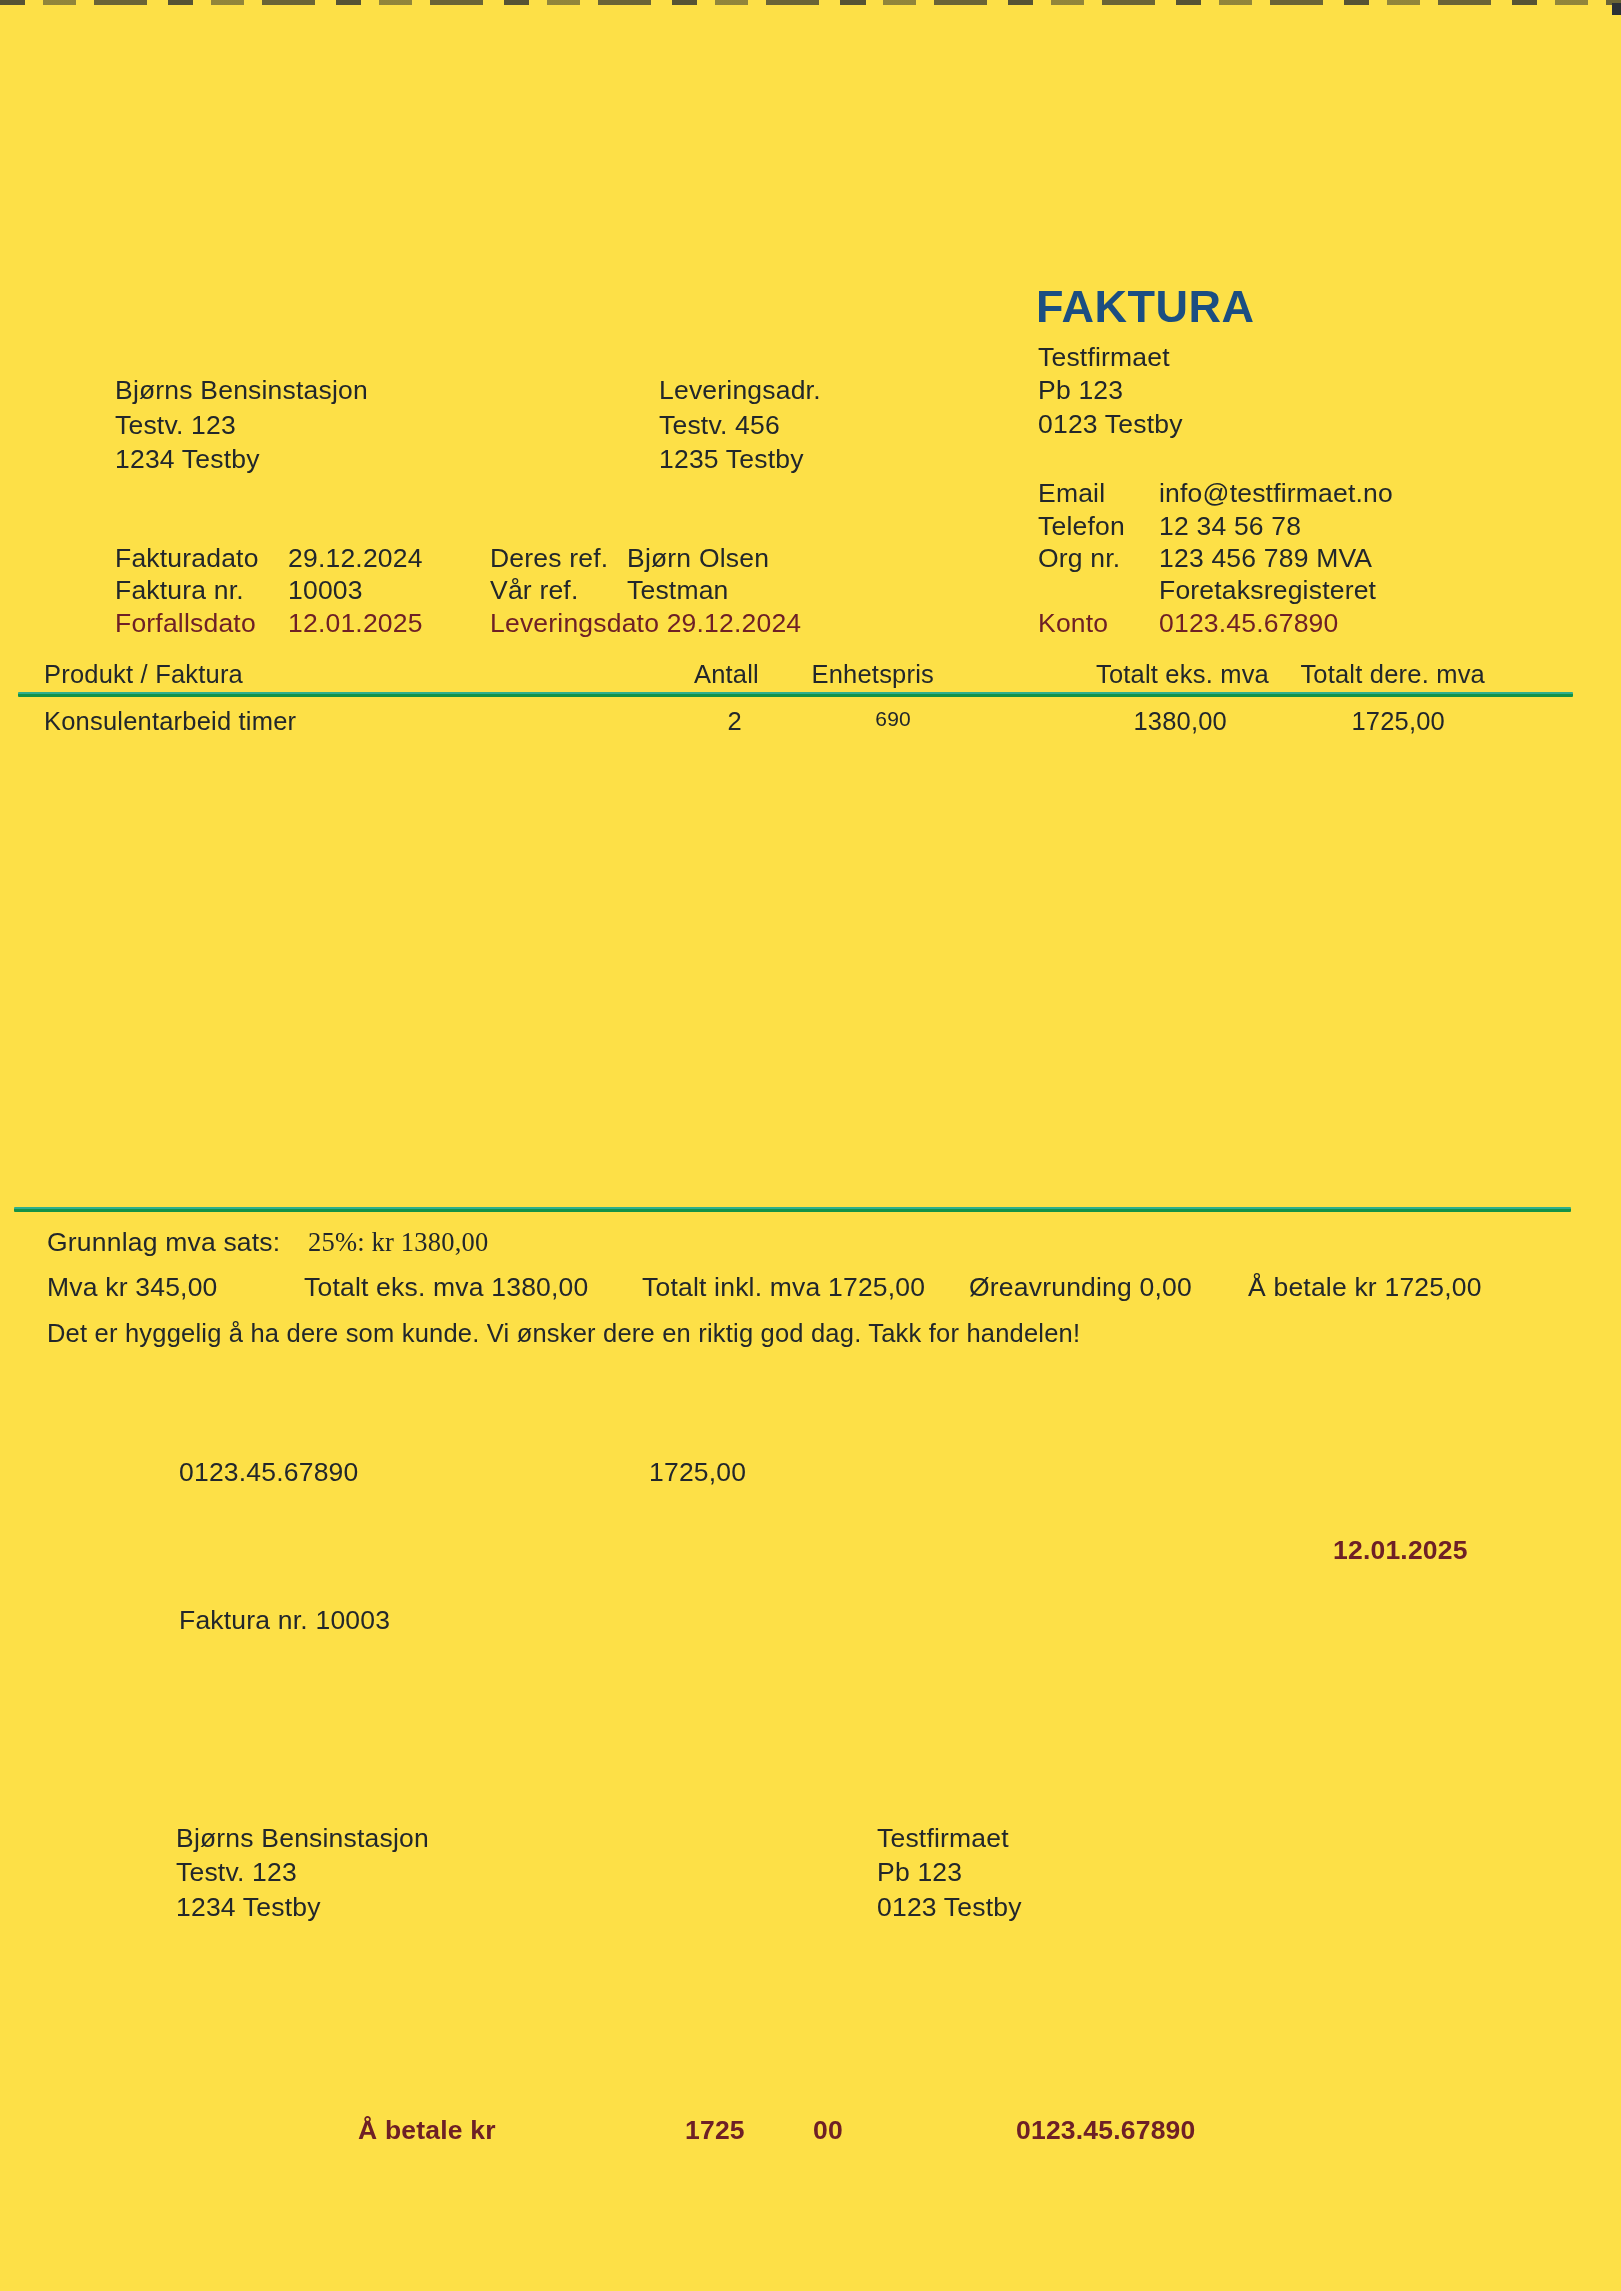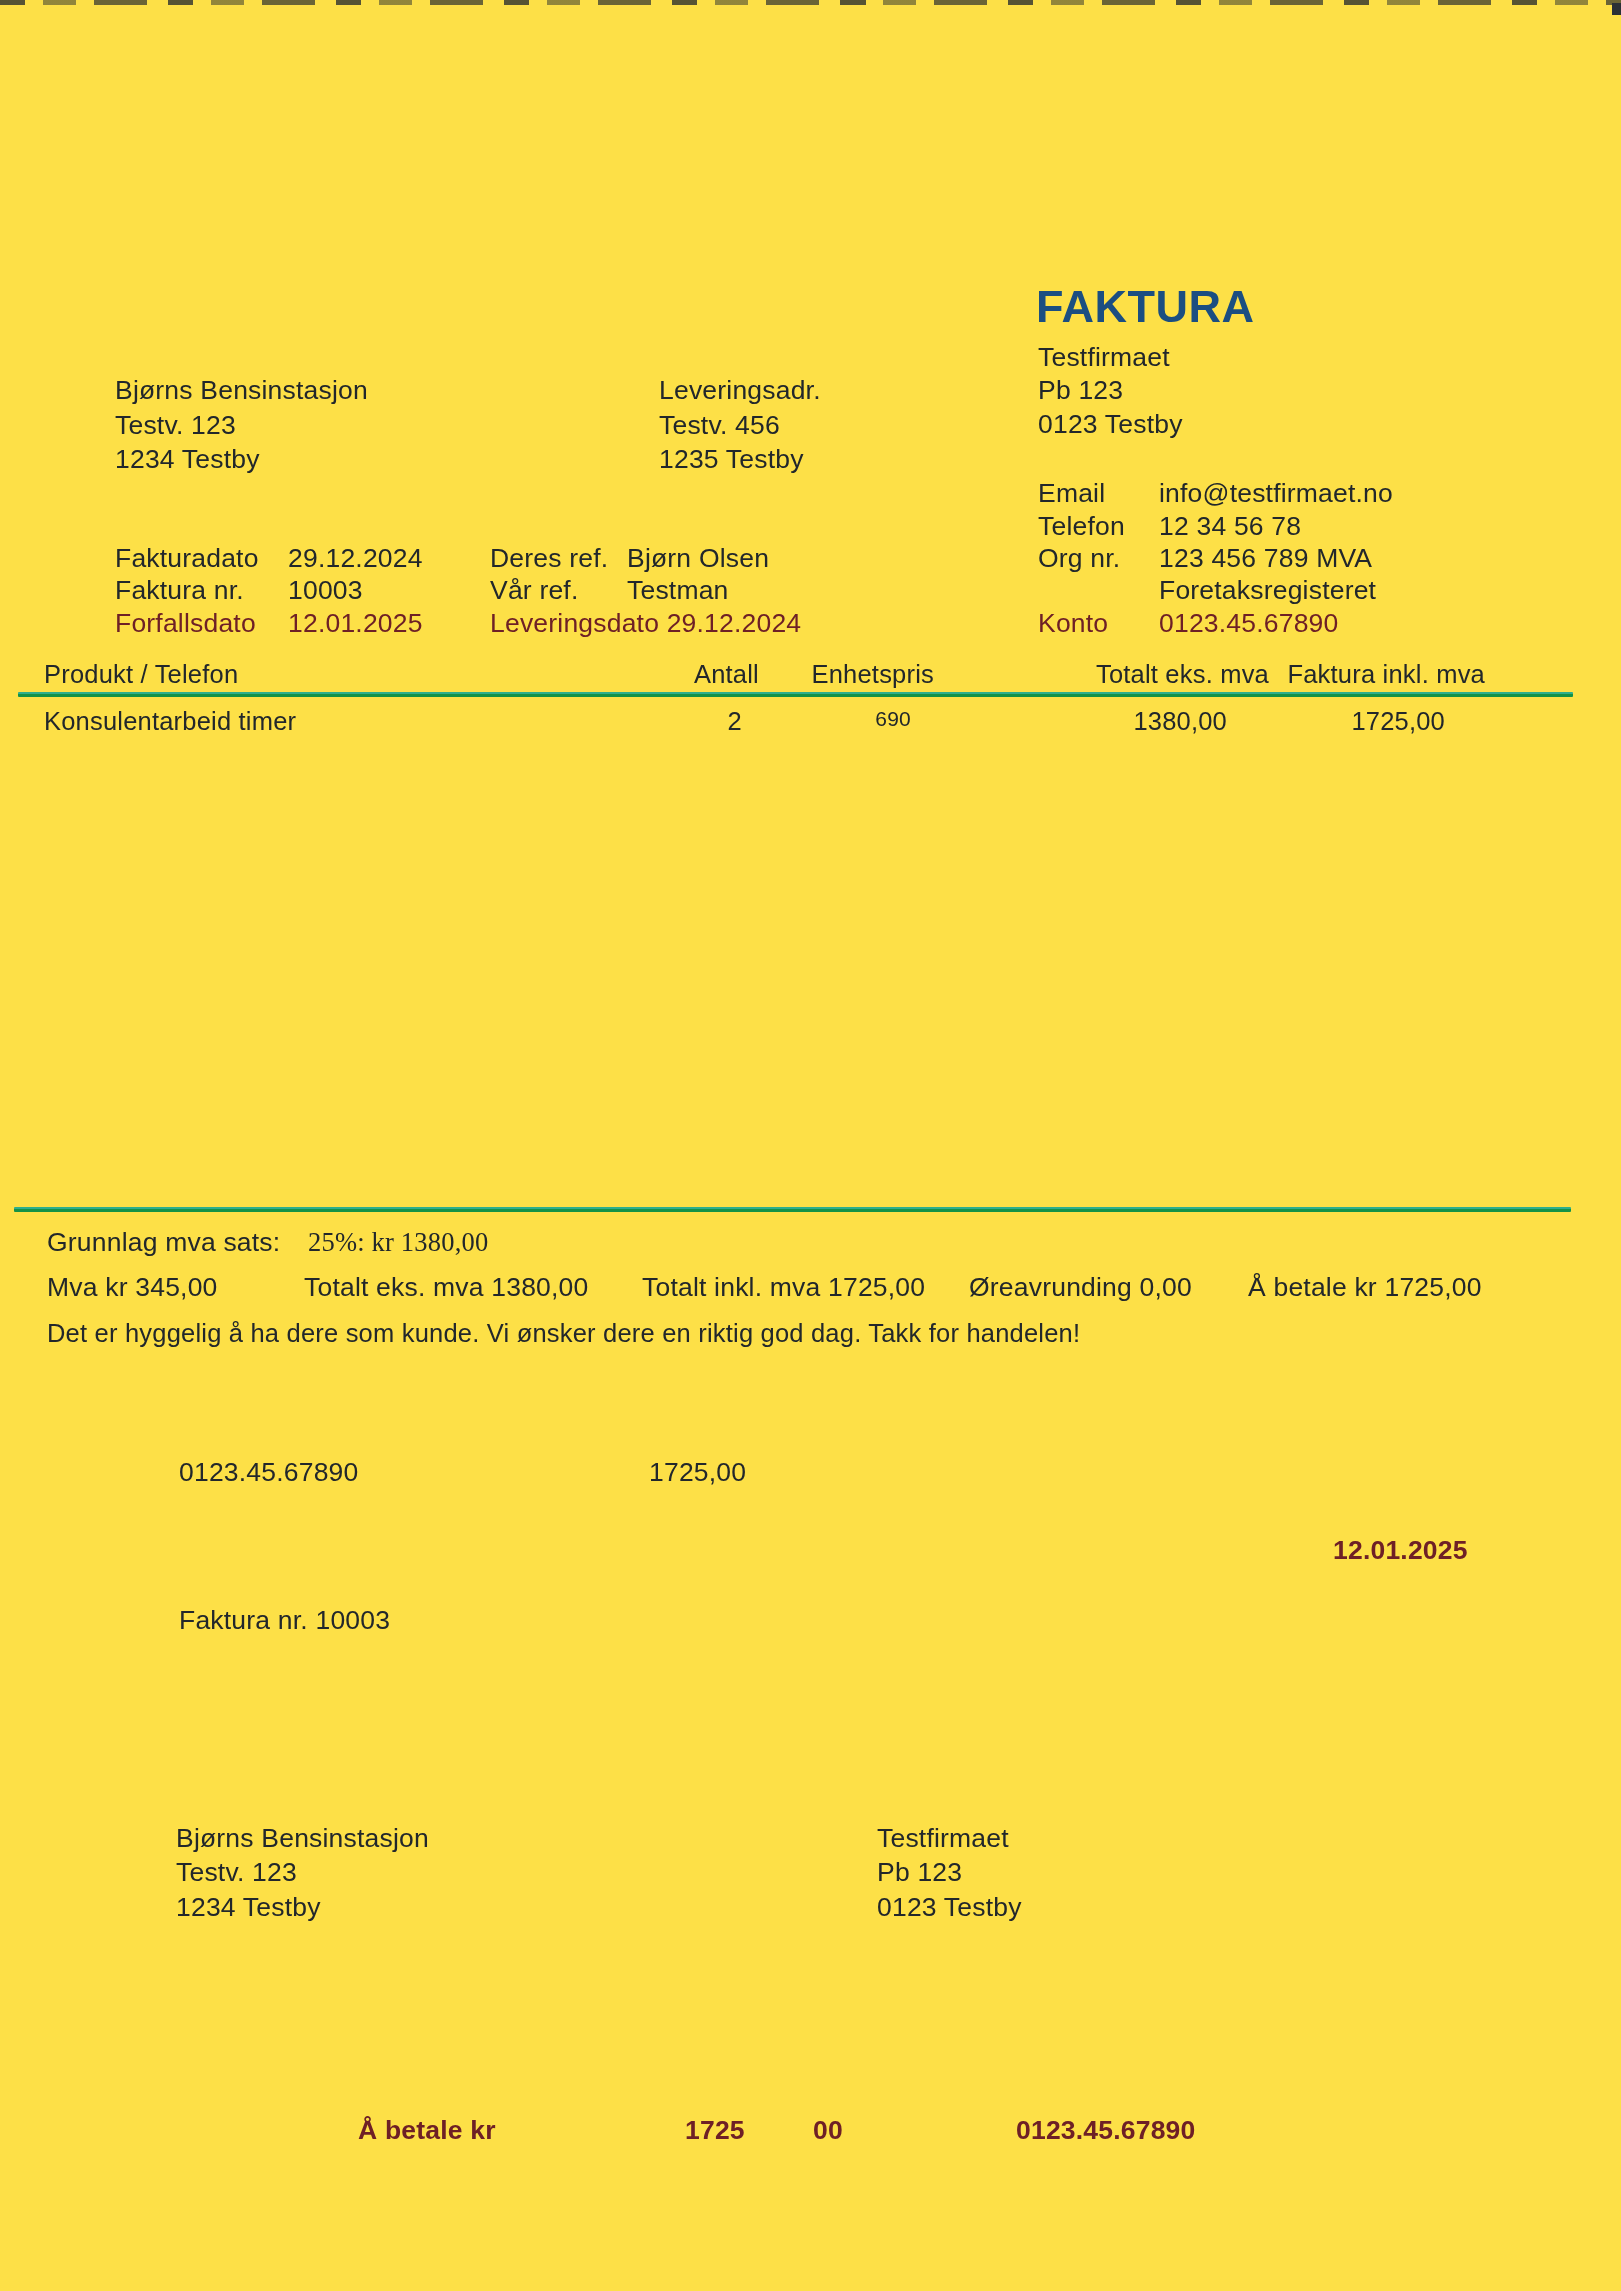--- a/index.html
+++ b/index.html
@@ -88,25 +88,25 @@
   <div class="t red" style="left:1038px;top:608px;"><span class="label" style="width:121px;">Konto</span><span>0123.45.67890</span></div>
 
   <div class="t" style="left:115px;top:543px;"><span class="label" style="width:173px;">Fakturadato</span><span>29.12.2024</span></div>
   <div class="t" style="left:115px;top:575px;"><span class="label" style="width:173px;">Faktura nr.</span><span>10003</span></div>
   <div class="t red" style="left:115px;top:608px;"><span class="label" style="width:173px;">Forfallsdato</span><span>12.01.2025</span></div>
 
   <div class="t" style="left:490px;top:543px;"><span class="label" style="width:137px;">Deres ref.</span><span>Bjørn Olsen</span></div>
   <div class="t" style="left:490px;top:575px;"><span class="label" style="width:137px;">Vår ref.</span><span>Testman</span></div>
   <div class="t red" style="left:490px;top:608px;"><span>Leveringsdato</span>&nbsp;<span>29.12.2024</span></div>
 
-  <div class="t" style="left:44px;top:659px;font-size:25.5px;">Produkt / Telefon</div>
+  <div class="t" style="left:44px;top:659px;font-size:25.5px;">Produkt / Faktura</div>
   <div class="t" style="right:862px;top:659px;font-size:25.5px;">Antall</div>
   <div class="t" style="right:687px;top:659px;font-size:25.5px;">Enhetspris</div>
   <div class="t" style="right:352px;top:659px;font-size:25.5px;">Totalt eks. mva</div>
-  <div class="t" style="right:136px;top:659px;font-size:25.5px;">Faktura inkl. mva</div>
+  <div class="t" style="right:136px;top:659px;font-size:25.5px;">Totalt dere. mva</div>
 
   <div class="rule" style="left:17.6px;top:692px;width:1555px;"></div>
 
   <div>
     <div class="t" style="left:44px;top:706px;font-size:25.5px;">Konsulentarbeid timer</div>
     <div class="t" style="right:879px;top:706px;font-size:25.5px;">2</div>
     <div class="t" style="right:710px;top:706px;font-size:21px;">690</div>
     <div class="t" style="right:394px;top:706px;font-size:25.5px;">1380,00</div>
     <div class="t" style="right:176px;top:706px;font-size:25.5px;">1725,00</div>
   </div>

